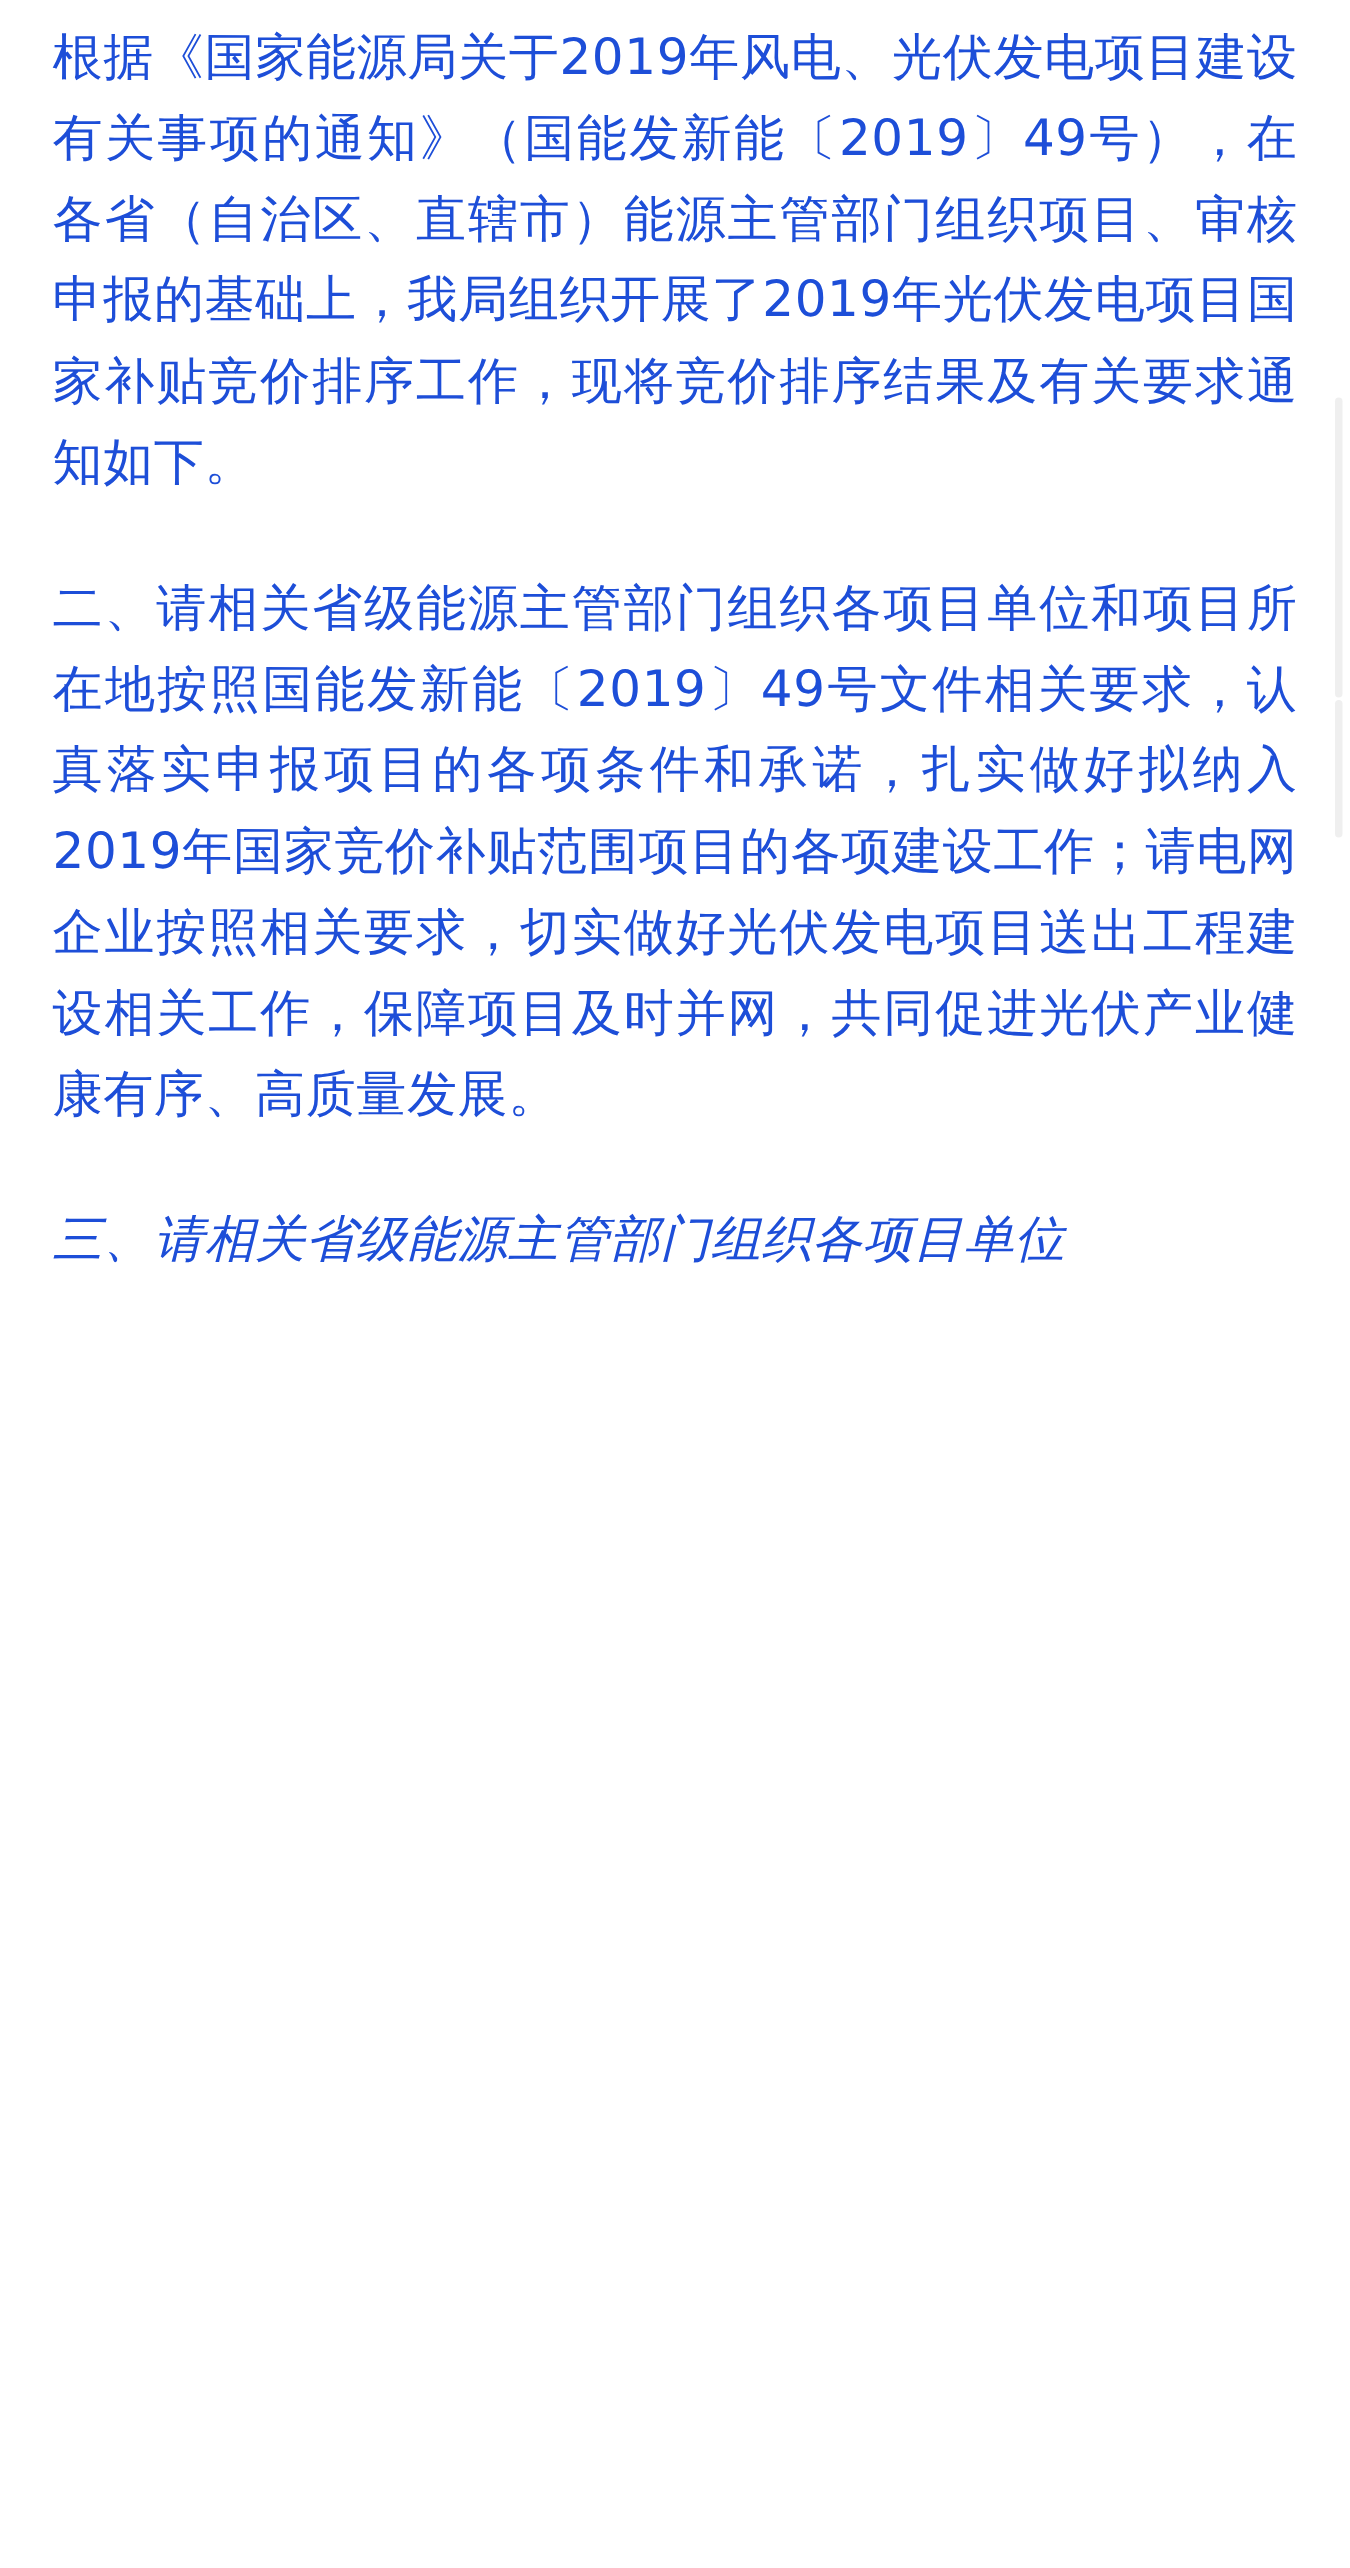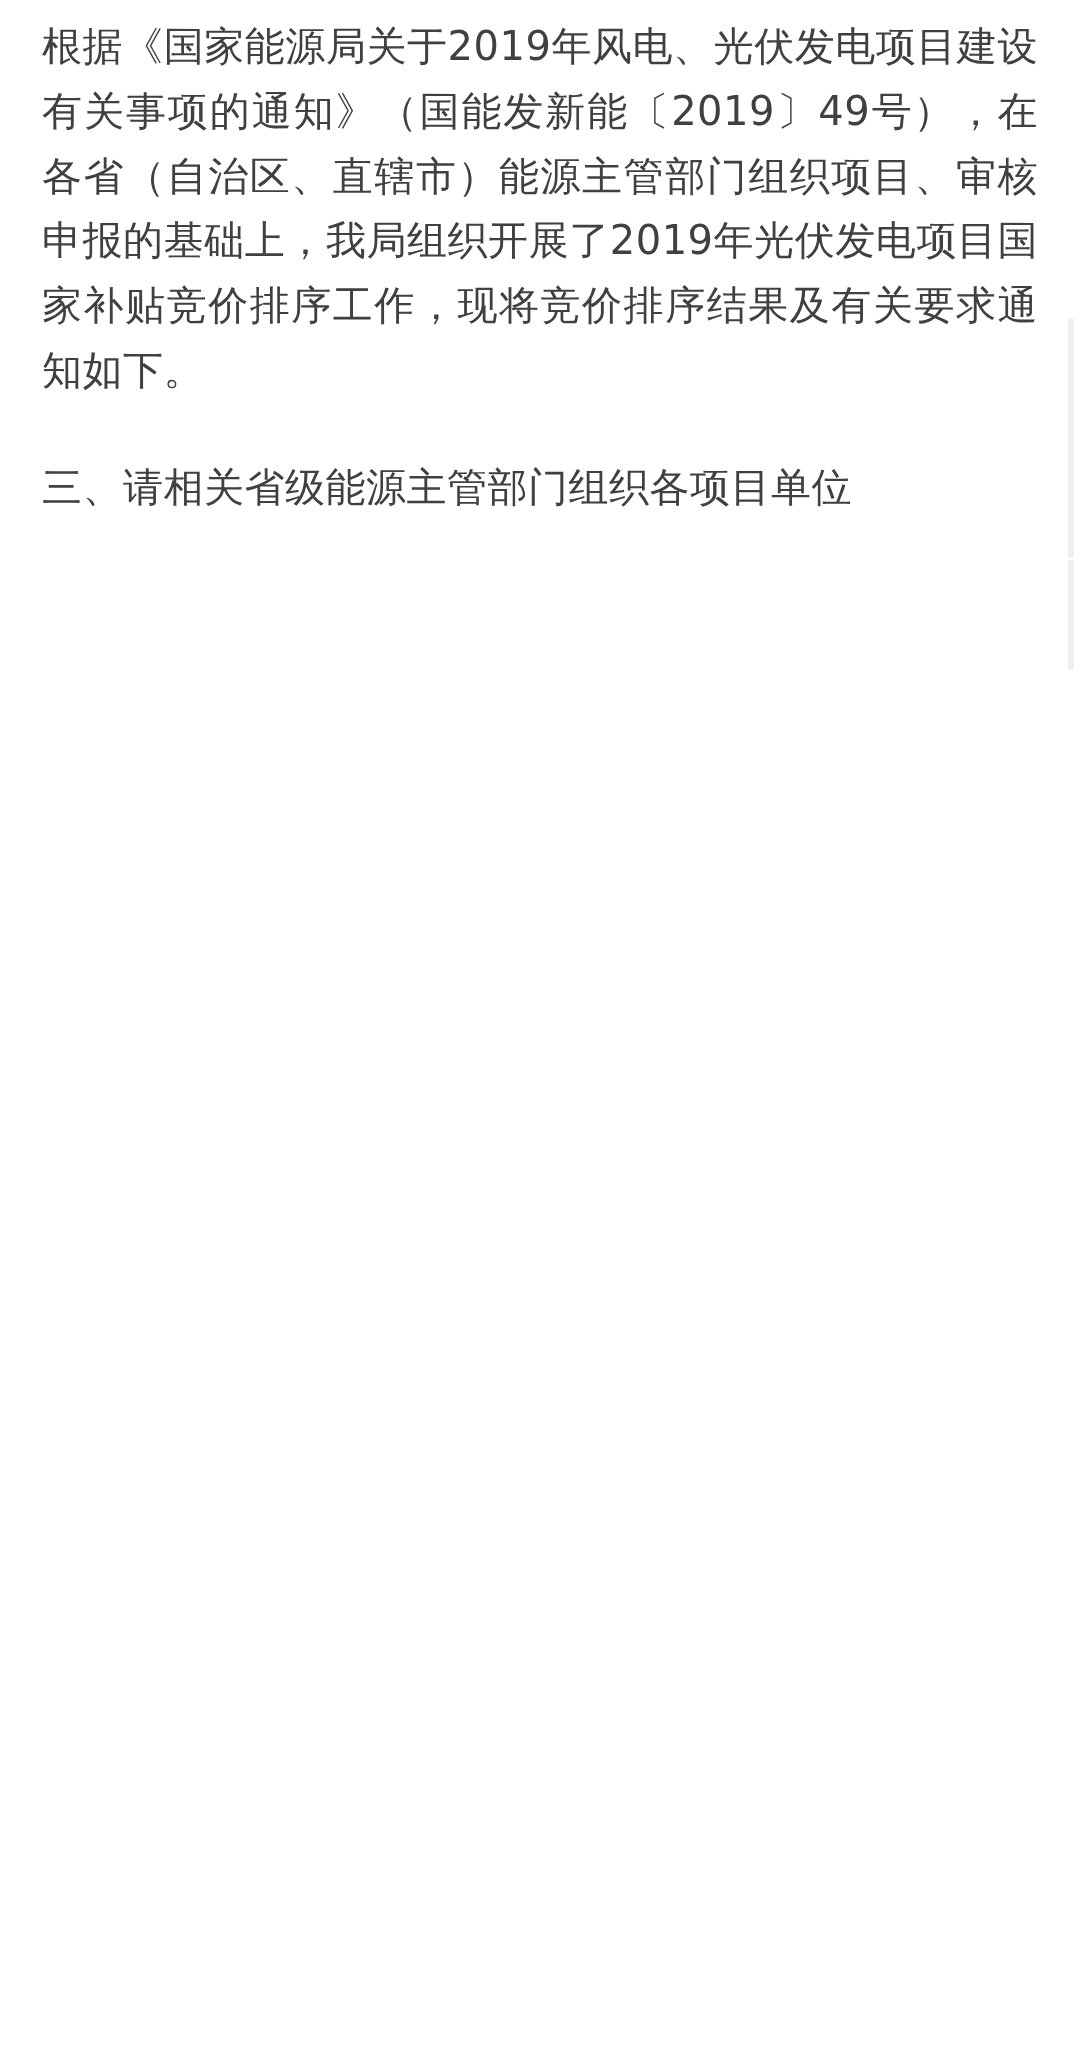--- a/index.html
+++ b/index.html
@@ -43,37 +43,39 @@
     padding-top: 14px;
   }
 
   p.para {
     margin: 0 0 52px 0;
     font-size: 40px;
     line-height: 1.62;
     letter-spacing: 0.5px;
     text-align: justify;
     text-justify: inter-ideograph;
-    color: #404040;
+    color: #1d4ed8;
     font-weight: 500;
   }
   p.para:last-child {
     margin-bottom: 0;
   }
   
   p.para.clipped {
     margin-bottom: 0;
+    font-style: italic;
   }
 </style>
 </head>
 <body>
 
 <div class="page">
 
   <div class="edge-guide g1"></div>
   <div class="edge-guide g2"></div>
 
   <div class="doc-body">
     <p class="para">根据《国家能源局关于2019年风电、光伏发电项目建设有关事项的通知》（国能发新能〔2019〕49号），在各省（自治区、直辖市）能源主管部门组织项目、审核申报的基础上，我局组织开展了2019年光伏发电项目国家补贴竞价排序工作，现将竞价排序结果及有关要求通知如下。</p>
+    <p class="para">二、请相关省级能源主管部门组织各项目单位和项目所在地按照国能发新能〔2019〕49号文件相关要求，认真落实申报项目的各项条件和承诺，扎实做好拟纳入2019年国家竞价补贴范围项目的各项建设工作；请电网企业按照相关要求，切实做好光伏发电项目送出工程建设相关工作，保障项目及时并网，共同促进光伏产业健康有序、高质量发展。</p>
     <p class="para clipped">三、请相关省级能源主管部门组织各项目单位</p>
   </div>
 
 </div>
 
 </body></html>

